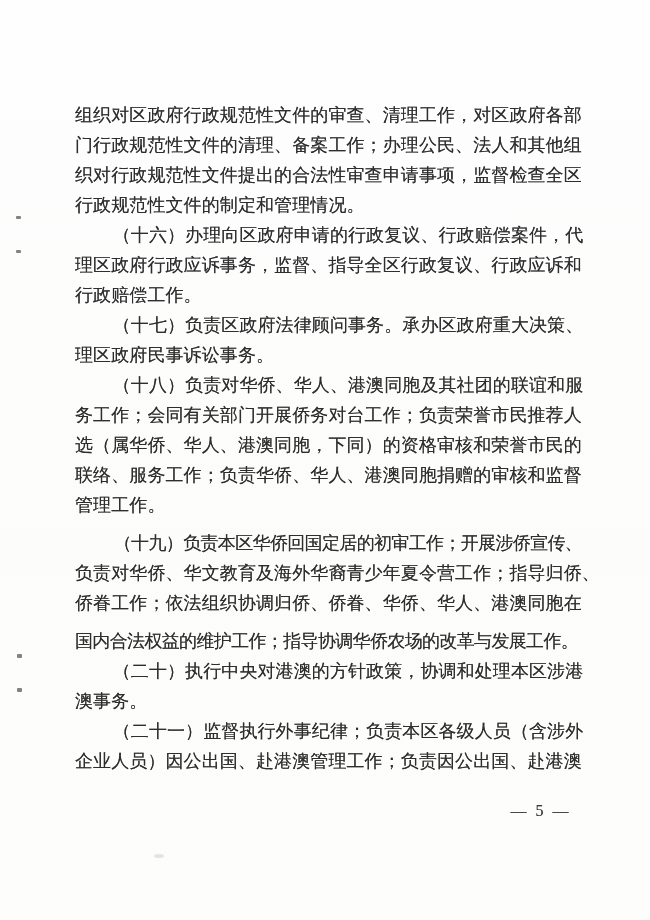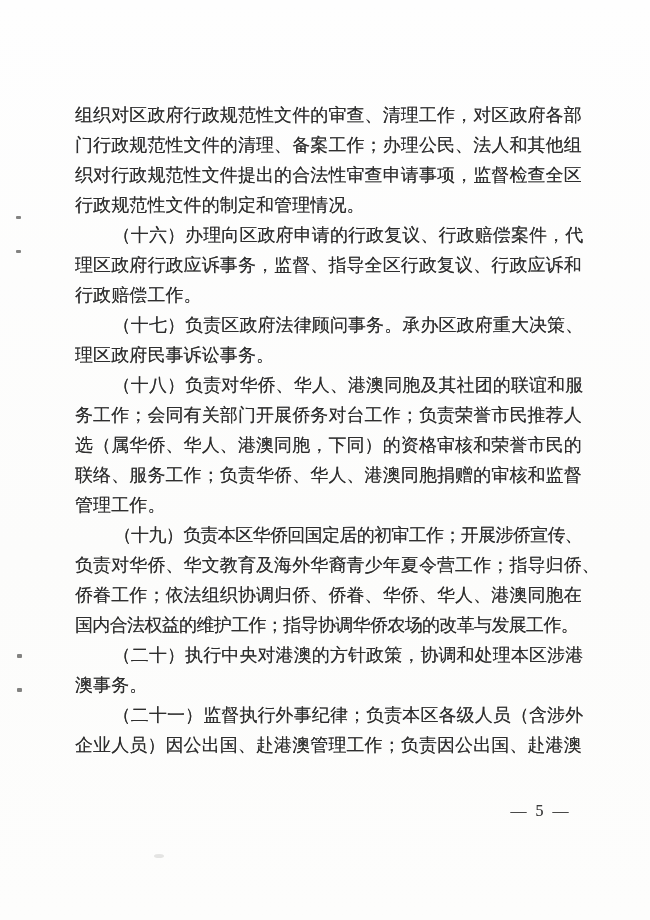--- a/index.html
+++ b/index.html
@@ -37,20 +37,21 @@
     display: block;
     white-space: nowrap;
     letter-spacing: 0.1px;
   }
   .line.indent {
     padding-left: 36px;
     text-align: center;
   }
   .line.squeeze {
     letter-spacing: -0.65px;
+    margin-top: 8px;
   }
   .page-number {
     position: absolute;
     top: 802px;
     left: 505px;
     width: 70px;
     text-align: center;
     font-size: 16px;
     color: #3a3a3a;
     letter-spacing: 1px;

